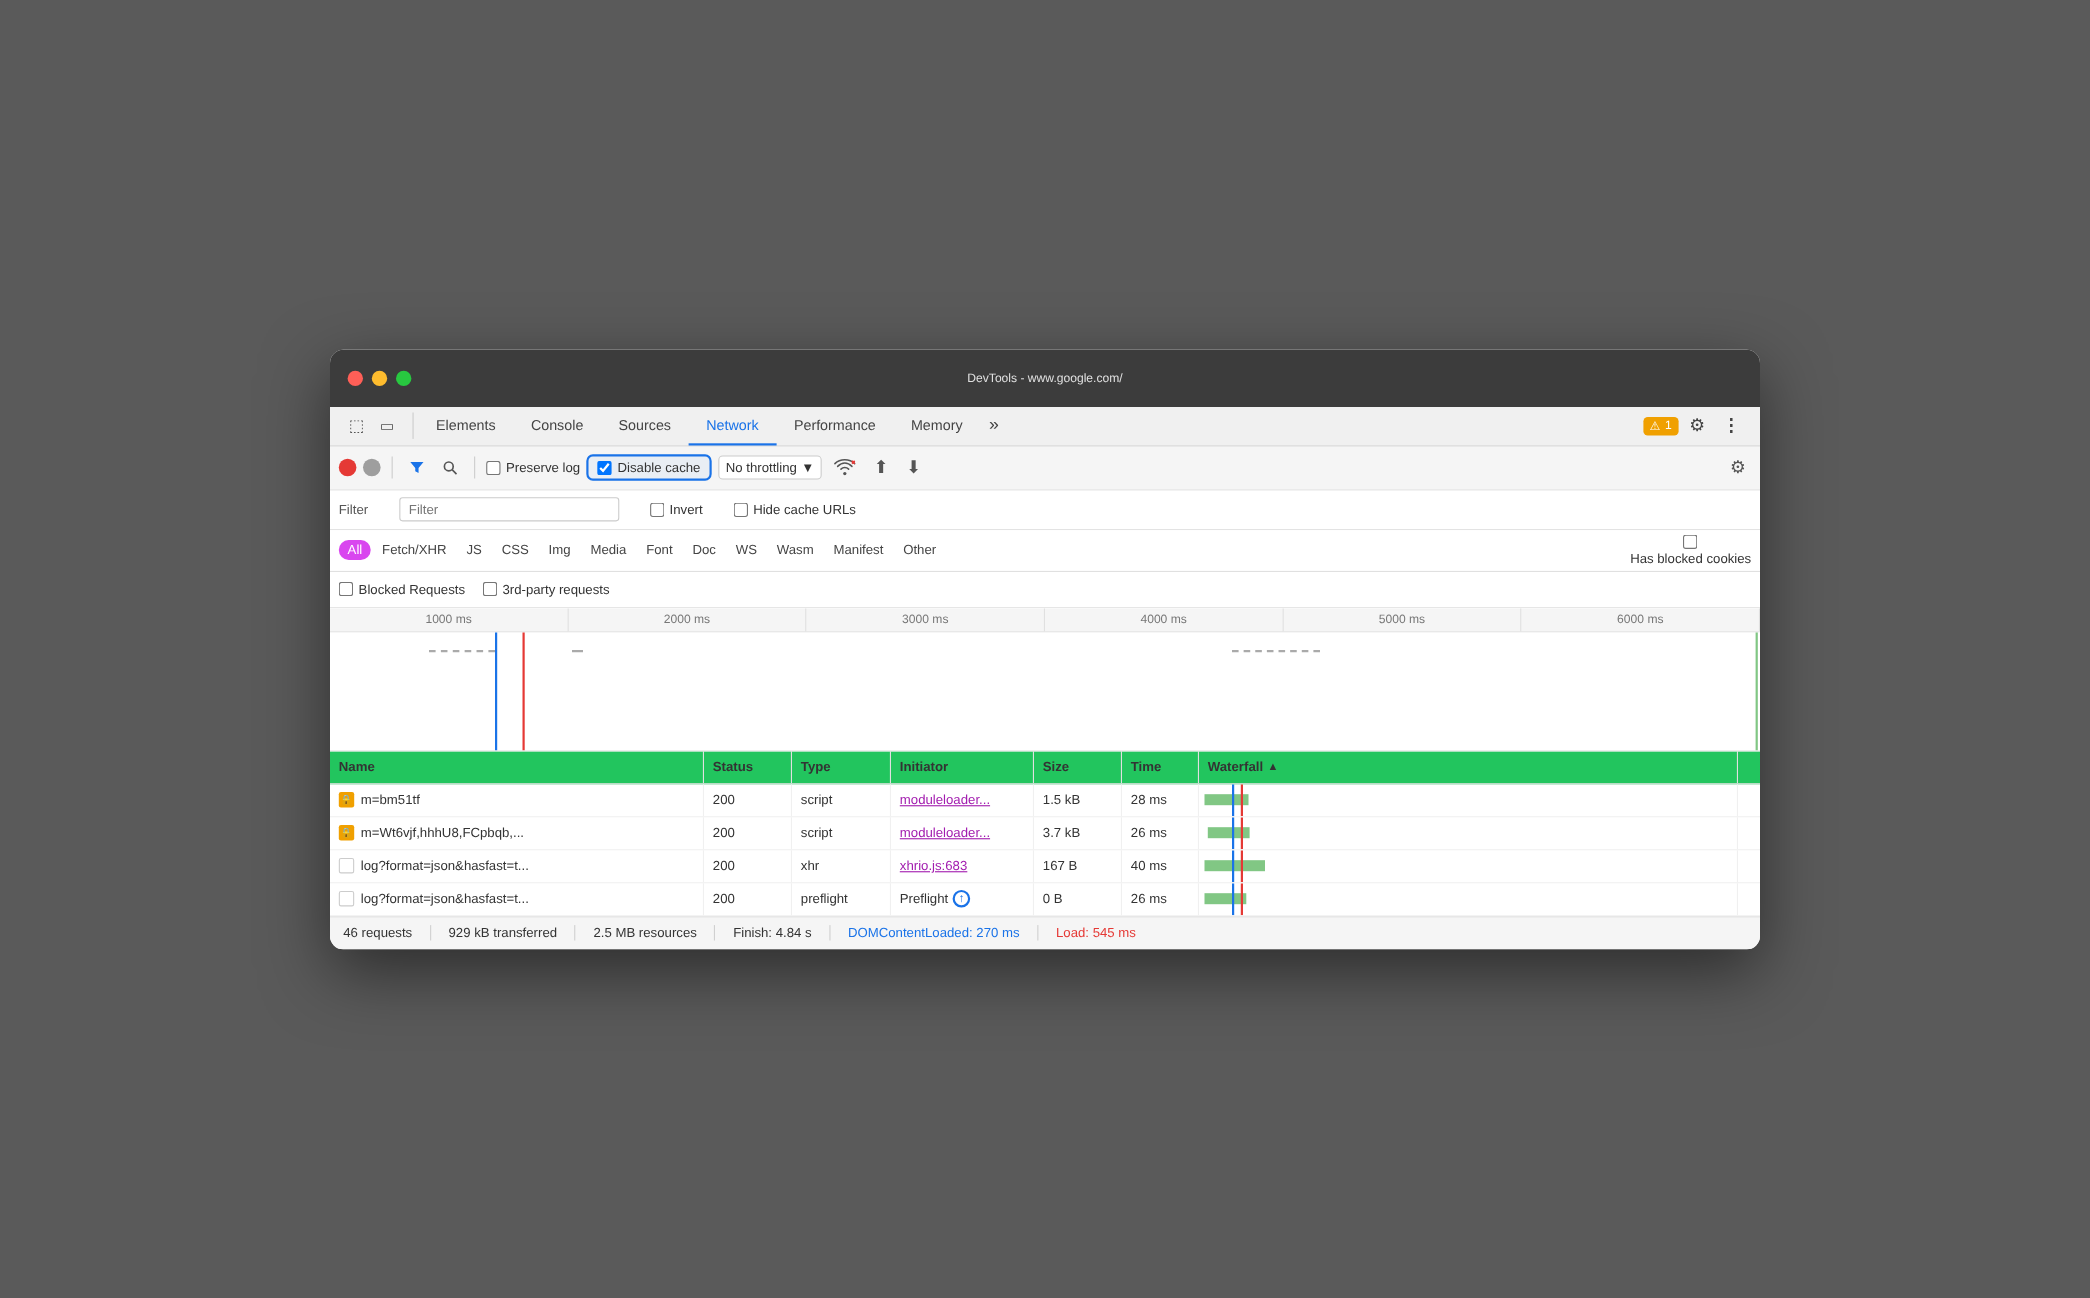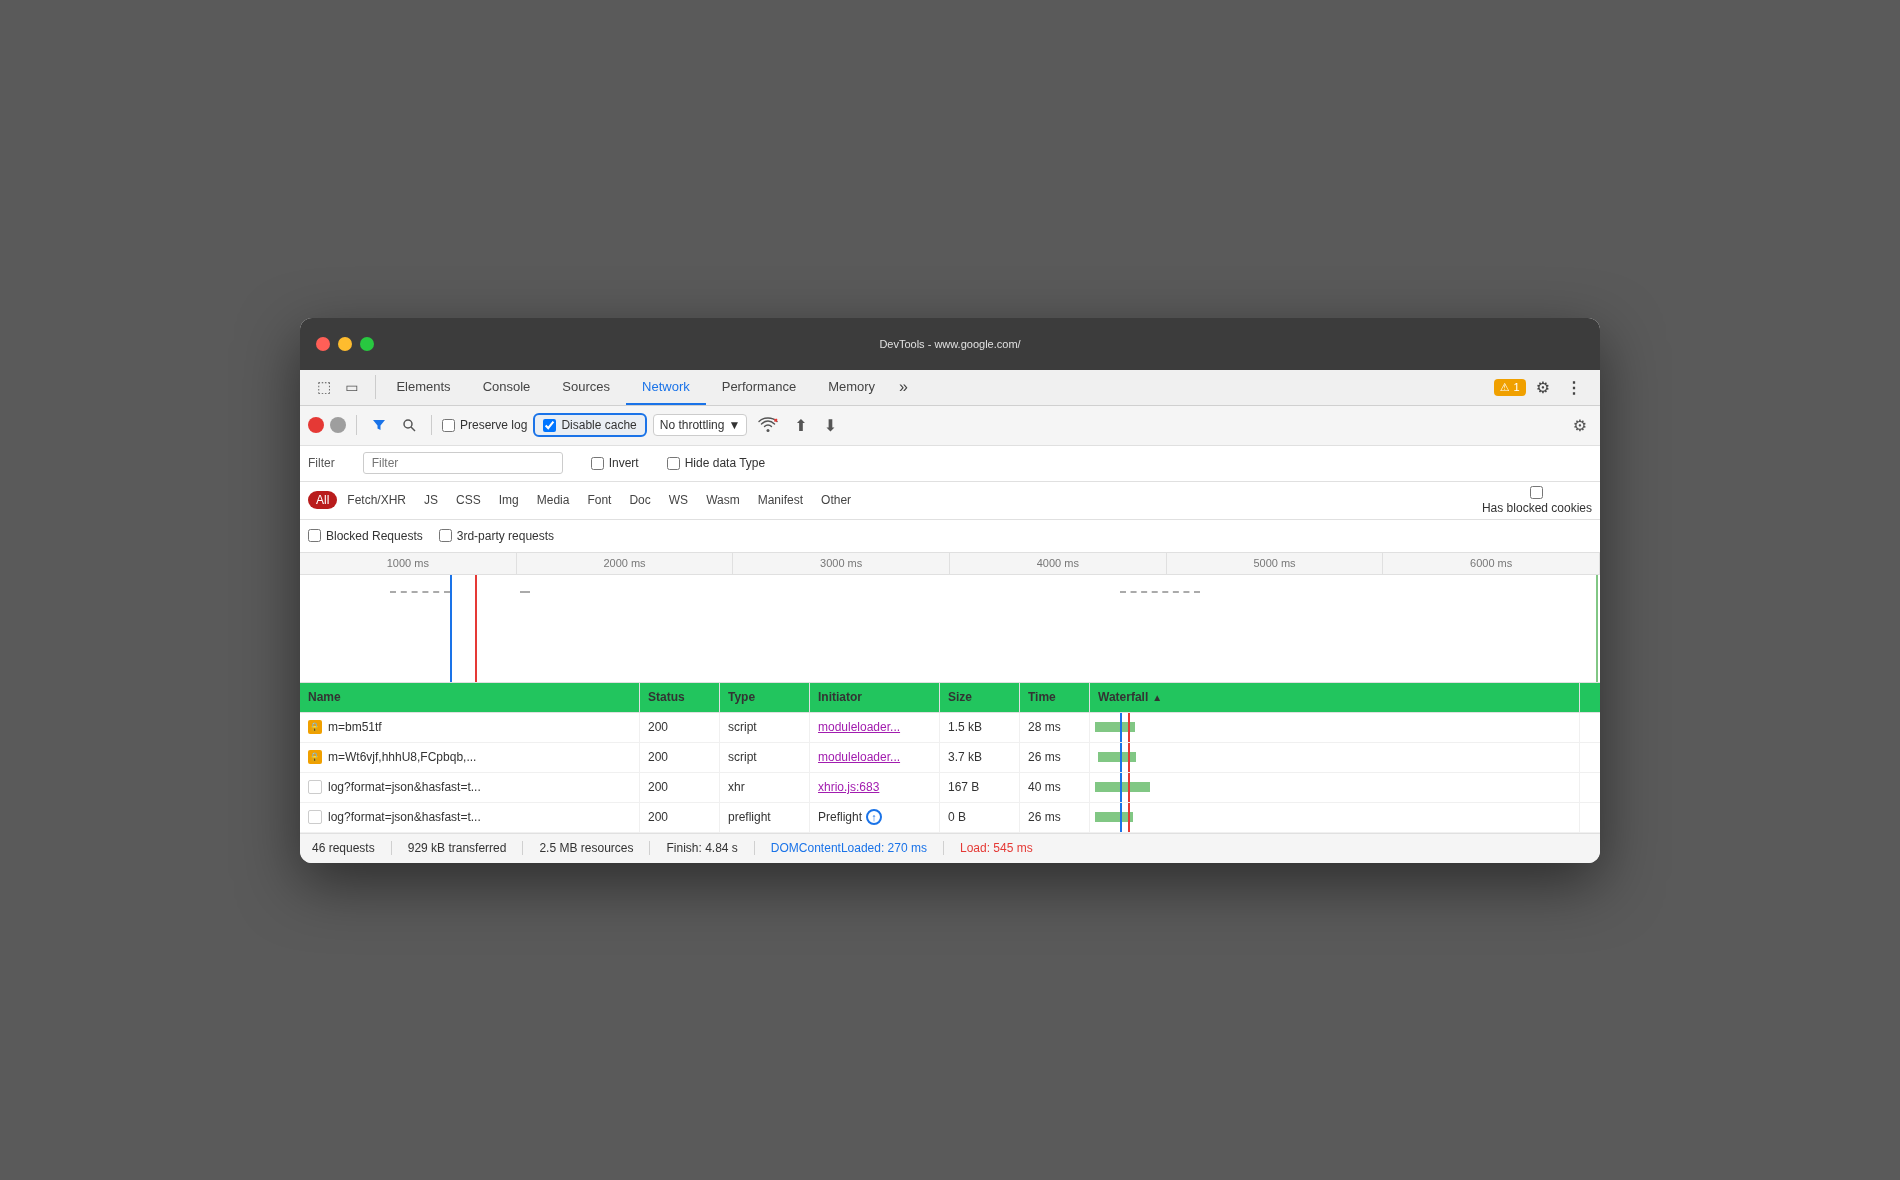--- a/index.html
+++ b/index.html
@@ -215,21 +215,21 @@
     .filter-btn {
       background: none;
       border: none;
       padding: 2px 8px;
       border-radius: 3px;
       font-size: 12px;
       cursor: pointer;
       color: #444;
     }
     .filter-btn.active {
-      background: #b91c1c;
+      background: #d946ef;
       color: white;
       border-radius: 10px;
     }
     .has-blocked-cookies {
       display: flex;
       align-items: center;
       gap: 2px;
       font-size: 12px;
       color: #333;
       margin-left: auto;
@@ -513,21 +513,21 @@
 
   <div class="filter-bar">
     <span style="font-size:12px;color:#555;">Filter</span>
     <input class="filter-input" type="text" placeholder="Filter" style="">
     <label class="checkbox-label">
       <input type="checkbox" style="">
       <span>Invert</span>
     </label>
     <label class="checkbox-label">
       <input type="checkbox" style="">
-      <span>Hide data Type</span>
+      <span>Hide cache URLs</span>
     </label>
   </div>
 
   <div class="filter-type-bar">
     <button class="filter-btn active">All</button>
     <button class="filter-btn">Fetch/XHR</button>
     <button class="filter-btn">JS</button>
     <button class="filter-btn">CSS</button>
     <button class="filter-btn">Img</button>
     <button class="filter-btn">Media</button>

